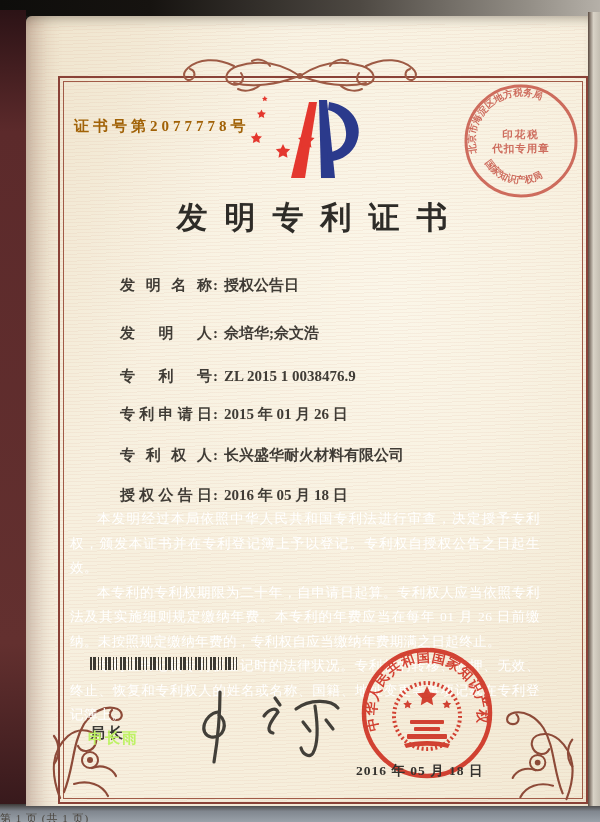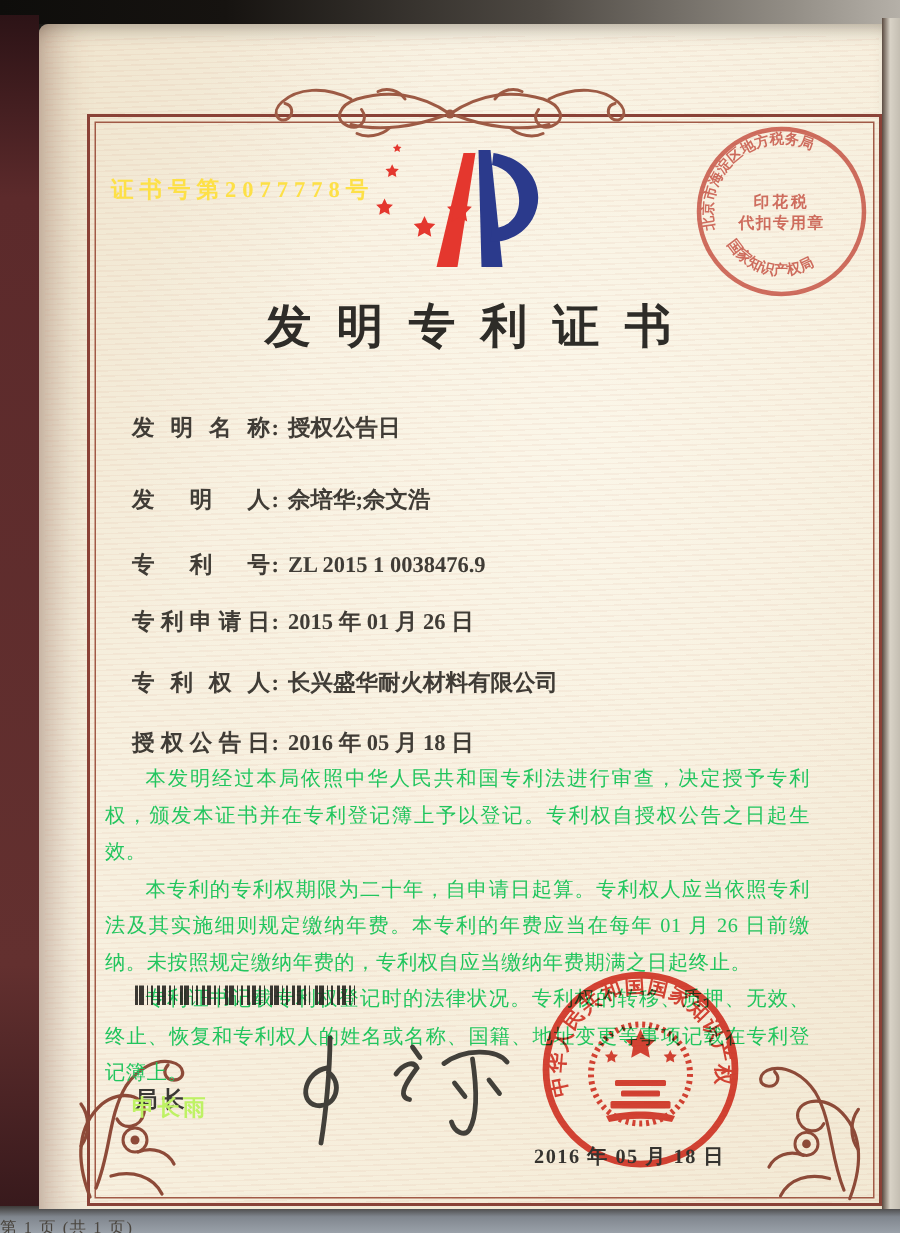--- a/index.html
+++ b/index.html
@@ -27,27 +27,27 @@
   .texture{position:absolute;left:30px;top:24px;width:556px;height:778px;z-index:2;opacity:.55;
     background:repeating-linear-gradient(178deg, rgba(205,140,118,.16) 0 1px, rgba(0,0,0,0) 1px 3.5px);}
   
   .frame{position:absolute;left:58px;top:76px;width:526px;height:724px;z-index:3;
     border:2px solid #8a4237;}
   .frame::before{content:"";position:absolute;left:3px;top:3px;right:3px;bottom:3px;
     border:1px solid #a15a47;}
   .ornament{position:absolute;z-index:4;}
   
   .cert-no{position:absolute;left:74px;top:117px;z-index:5;font-size:15px;letter-spacing:4px;
-    color:#fde047;font-weight:600;}
+    color:#a16207;font-weight:600;}
   .title{position:absolute;left:0;top:197px;width:600px;z-index:5;text-align:center;
     font-size:31px;font-weight:700;color:#2e2c28;letter-spacing:17px;padding-left:17px;box-sizing:border-box;margin-left:12px;}
   .field-row{position:absolute;left:88px;z-index:5;font-size:15px;font-weight:700;color:#403c36;white-space:nowrap;}
-  .field-label{display:inline-block;width:92px;text-align:justify;text-align-last:justify;}
+  .field-label{display:inline-block;width:92px;text-align:justify;text-align-last:justify;margin-left:32px;}
   .field-colon{margin:0 6px 0 1px;}
-  .paras{position:absolute;left:70px;top:507px;width:470px;z-index:5;color:#22c55e;}
+  .paras{position:absolute;left:70px;top:507px;width:470px;z-index:5;color:#ffffff;}
   .paras p{margin:0;font-size:13.5px;line-height:24.5px;text-indent:2em;font-weight:500;
     letter-spacing:.4px;text-align:justify;}
   .barcode{position:absolute;left:90px;top:657px;width:150px;height:13px;z-index:5;opacity:.9;
     background:repeating-linear-gradient(90deg,#26241f 0 2px,transparent 2px 3px,#26241f 3px 6px,
       transparent 6px 8px,#26241f 8px 9px,transparent 9px 11px,#26241f 11px 12px,transparent 12px 15px);}
   .signer-title{position:absolute;left:90px;top:700px;z-index:5;font-size:15px;font-weight:700;
     color:#3a3834;letter-spacing:3px;font-family:"Liberation Sans","DejaVu Sans",sans-serif;margin-top:24px;}
   .signer-name{position:absolute;left:88px;top:729px;z-index:5;font-size:15px;font-weight:700;
     color:#bef264;letter-spacing:2px;font-family:"Liberation Sans","DejaVu Sans",sans-serif;}
   .signature{position:absolute;left:178px;top:686px;z-index:5;}

